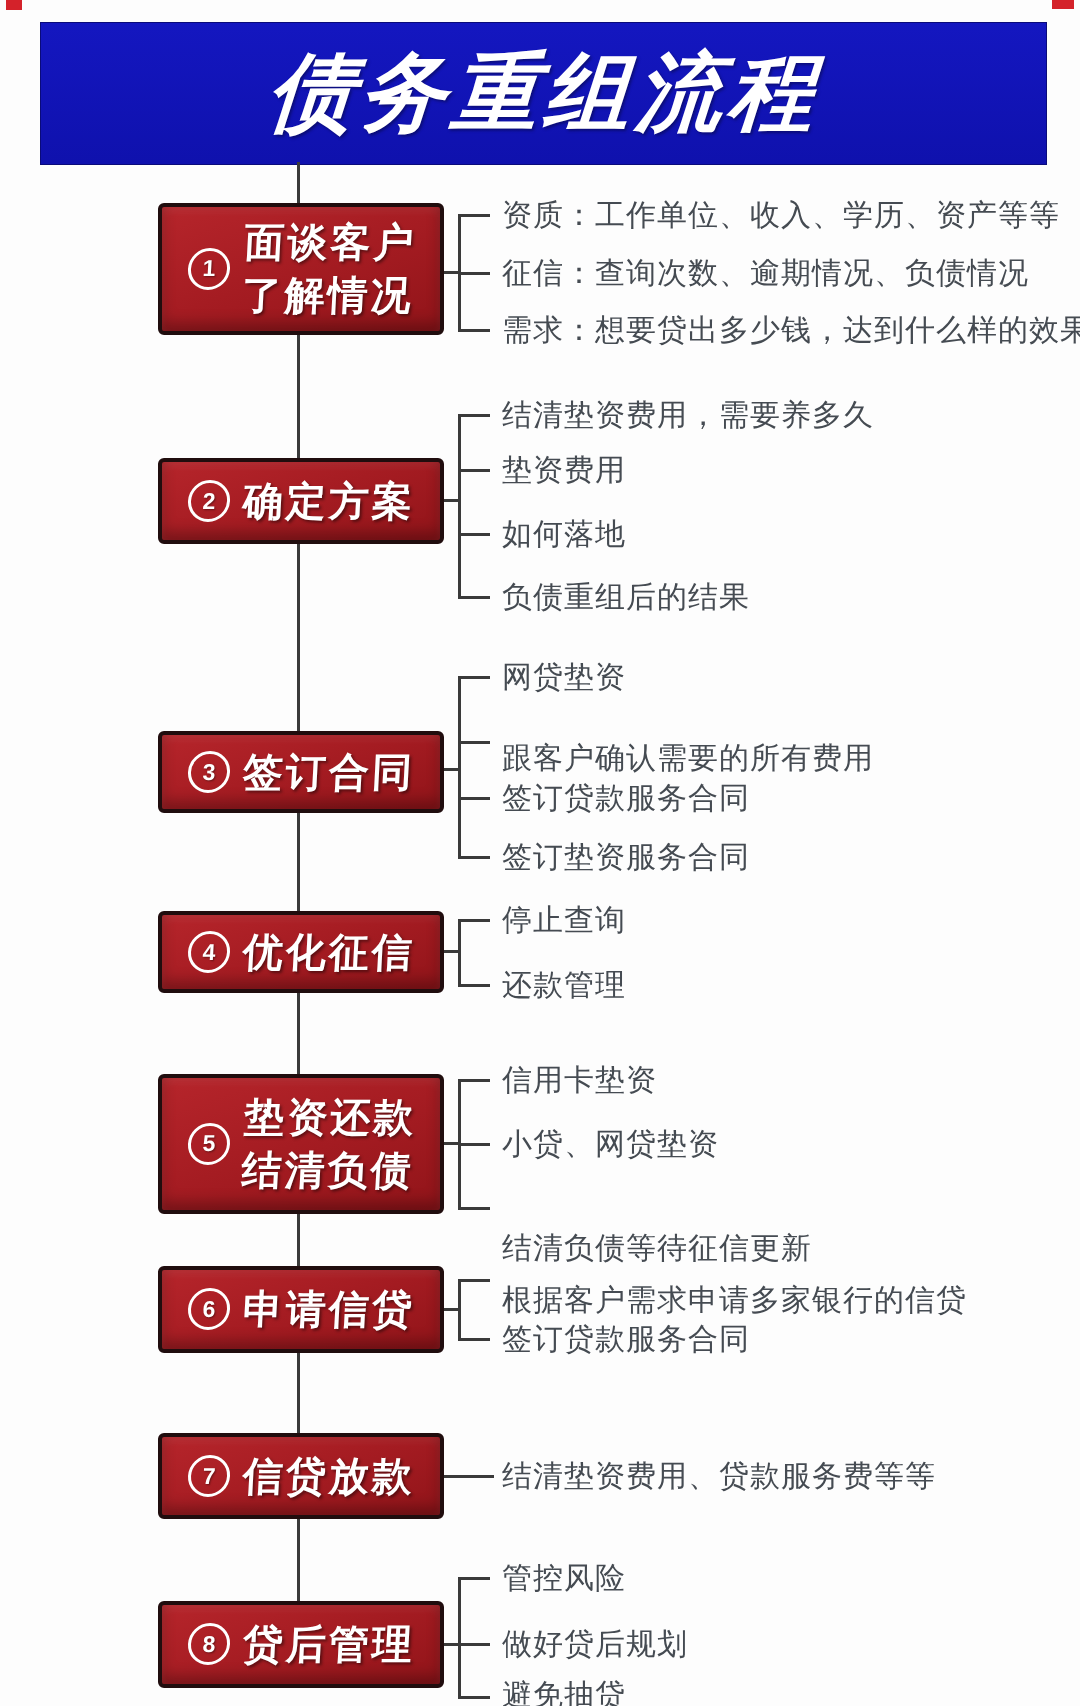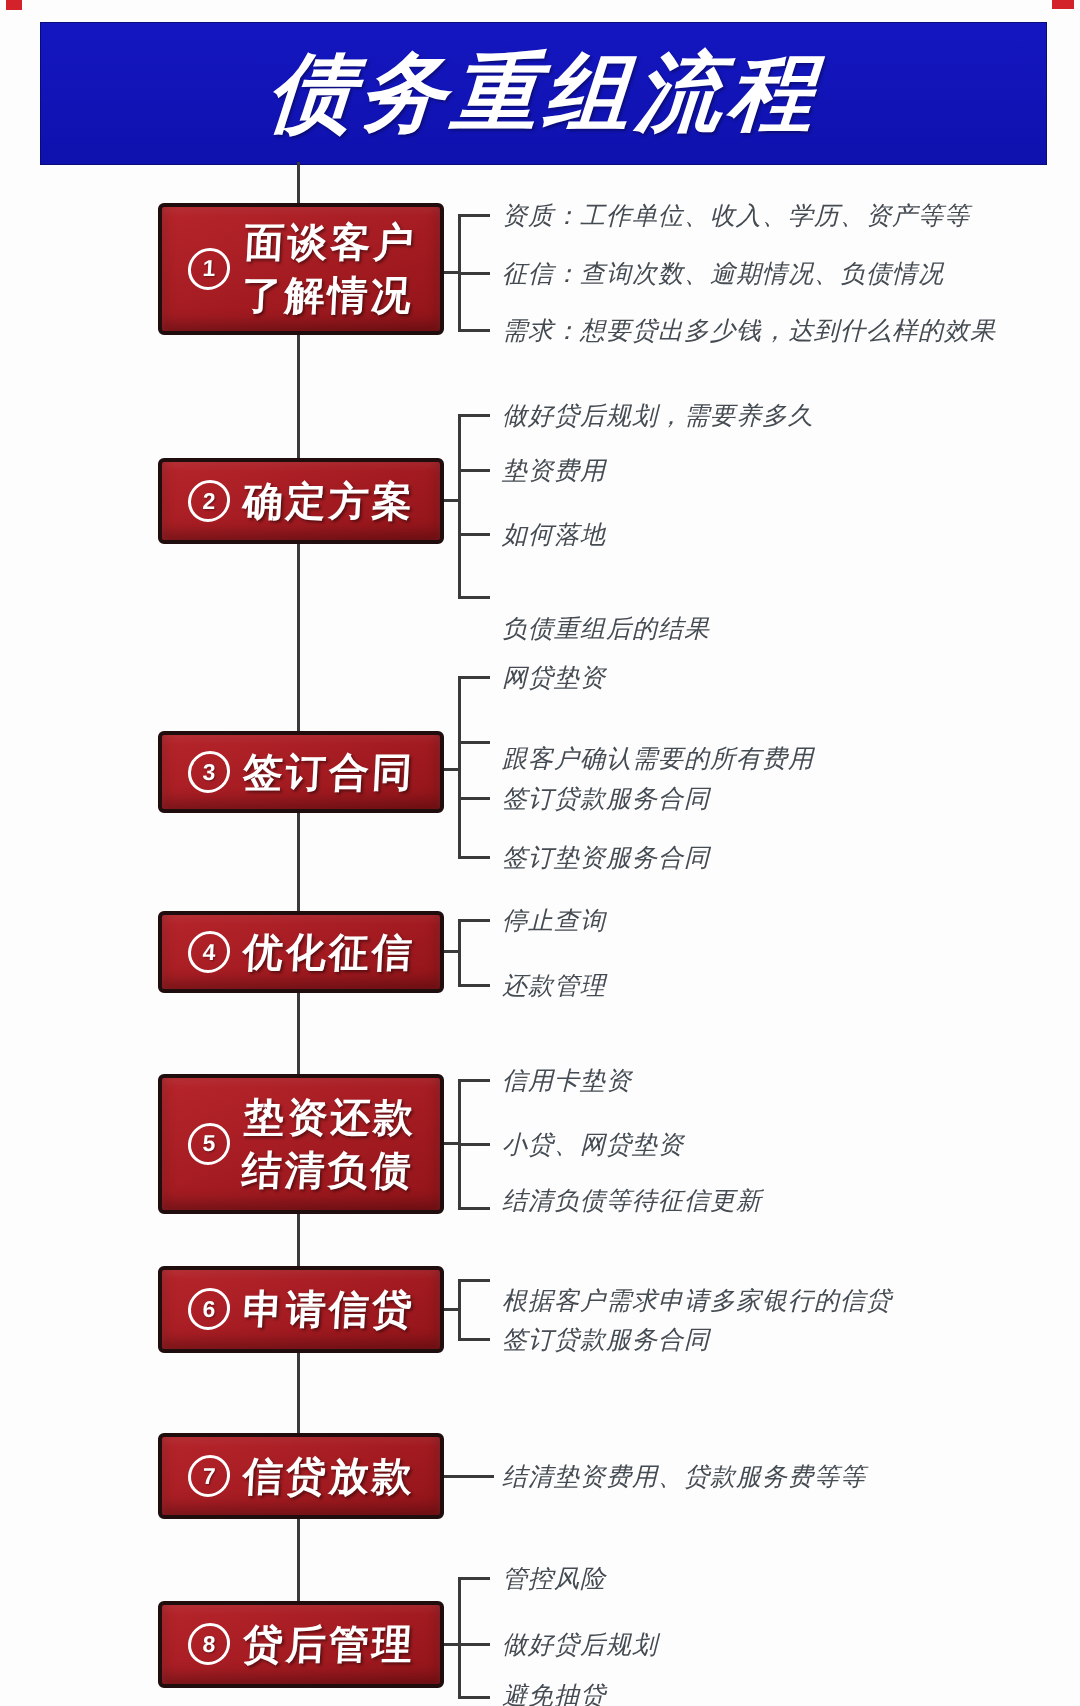--- a/index.html
+++ b/index.html
@@ -43,21 +43,21 @@
     line-height:1.32;text-shadow:2px 2px 3px rgba(0,0,0,0.45);white-space:nowrap;
   }
 
   .conn{position:absolute;height:3px;background:#3a3a3a;left:444px;width:17px;}
   .bracket{position:absolute;left:458px;width:3px;background:#3a3a3a;}
   .tick{position:absolute;left:458px;width:32px;height:3px;background:#3a3a3a;}
   .leader{position:absolute;height:3px;background:#3a3a3a;left:444px;width:50px;}
 
   .item{
     position:absolute;left:502px;transform:translateY(-50%);
-    color:#454b52;font-size:25px;letter-spacing:1px;white-space:nowrap;font-style:italic;
+    color:#454b52;font-size:30px;letter-spacing:1px;white-space:nowrap;
   }
 </style>
 </head>
 <body>
 
 <div class="canvas">
 
   <div class="corner-mark" style="left:6px;top:0;width:16px;height:10px;"></div>
   <div class="corner-mark" style="left:1052px;top:0;width:22px;height:9px;"></div>
 
@@ -93,24 +93,24 @@
         <span class="num-circle">2</span>
         <span class="box-label">确定方案</span>
       </div>
     </div>
     <div class="conn" style="top:499px;"></div>
     <div class="bracket" style="top:414px;height:185px;"></div>
     <div class="tick" style="top:414px;"></div>
     <div class="tick" style="top:469px;"></div>
     <div class="tick" style="top:533px;"></div>
     <div class="tick" style="top:596px;"></div>
-    <div class="item" style="top:415px;">做好贷后规划，需要养多久</div>
+    <div class="item" style="top:415px;">结清垫资费用，需要养多久</div>
     <div class="item" style="top:470px;">垫资费用</div>
     <div class="item" style="top:534px;">如何落地</div>
-    <div class="item" style="top:628px;text-align:right;">负债重组后的结果</div>
+    <div class="item" style="top:597px;text-align:right;">负债重组后的结果</div>
   </div>
 
   <div>
     <div class="box" style="top:731px;height:82px;">
       <div class="box-inner">
         <span class="num-circle">3</span>
         <span class="box-label">签订合同</span>
       </div>
     </div>
     <div class="conn" style="top:768px;"></div>
@@ -150,21 +150,21 @@
         </span>
       </div>
     </div>
     <div class="conn" style="top:1142px;"></div>
     <div class="bracket" style="top:1079px;height:131px;"></div>
     <div class="tick" style="top:1079px;"></div>
     <div class="tick" style="top:1143px;"></div>
     <div class="tick" style="top:1207px;"></div>
     <div class="item" style="top:1080px;">信用卡垫资</div>
     <div class="item" style="top:1144px;text-align:center;">小贷、网贷垫资</div>
-    <div class="item" style="top:1200px;">结清负债等待征信更新</div>
+    <div class="item" style="top:1248px;">结清负债等待征信更新</div>
   </div>
 
   <div>
     <div class="box" style="top:1266px;height:87px;">
       <div class="box-inner">
         <span class="num-circle">6</span>
         <span class="box-label">申请信贷</span>
       </div>
     </div>
     <div class="conn" style="top:1308px;"></div>

